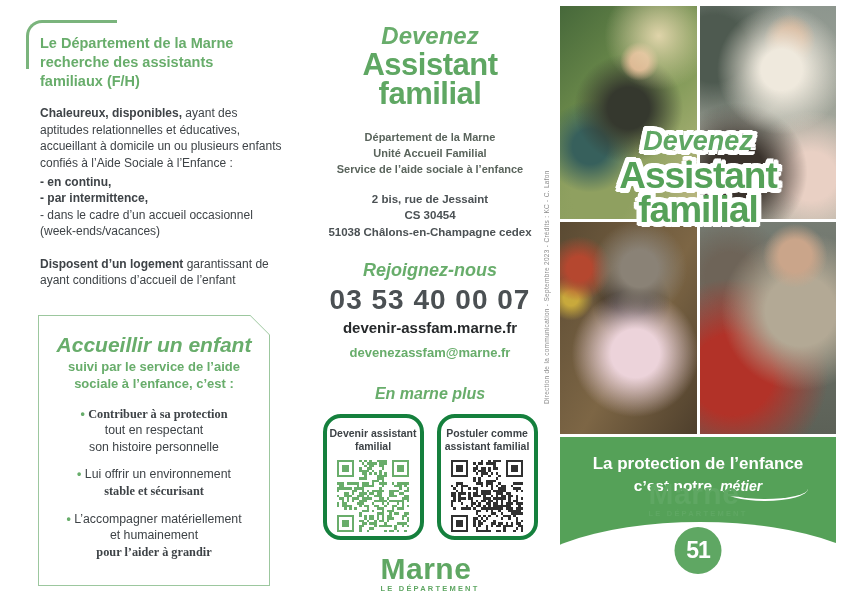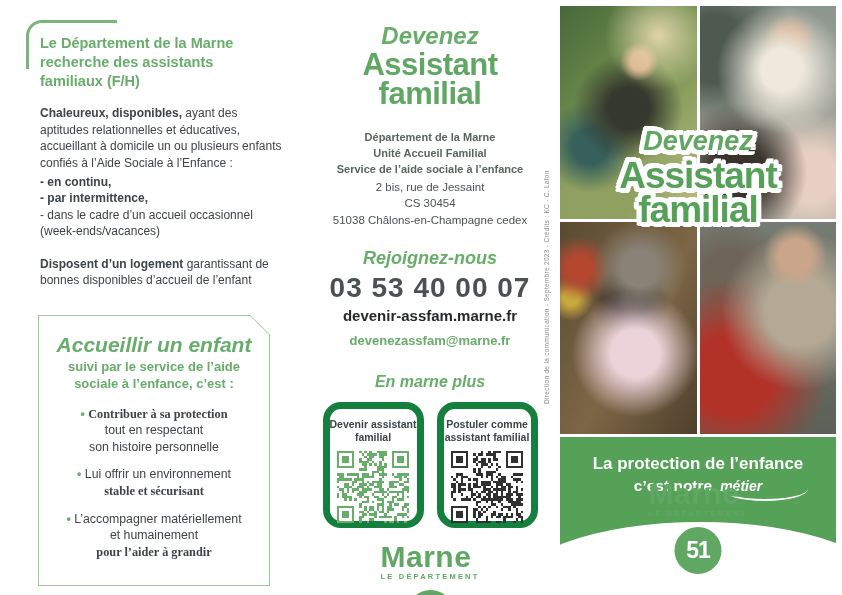--- a/index.html
+++ b/index.html
@@ -29,28 +29,28 @@
   .benefits{list-style:none;margin:13px 0 0 0;padding:0;font-size:12.3px;line-height:1.35;}
   .benefits li{margin-bottom:11px;}
   .dot{color:#68ad6b;font-weight:bold;}
   .bold{font-weight:bold;font-family:Liberation Serif, serif;}
 
   
   .center{position:absolute;left:308px;top:24px;width:244px;text-align:center;}
   .m-devenez{font-size:24px;color:#68ad6b;line-height:1;}
   .m-title{font-size:31px;font-weight:800;color:#5fa763;line-height:0.95;letter-spacing:-0.5px;margin-top:2px;}
   .m-org{margin-top:21px;font-size:11px;font-weight:bold;color:#5a645c;line-height:1.45;}
-  .m-addr{margin-top:1px;font-size:11.5px;font-weight:normal;color:#4b5154;line-height:1.45;}
+  .m-addr{margin-top:13px;font-size:11.5px;font-weight:bold;color:#4b5154;line-height:1.45;}
   .m-join{margin-top:19px;font-size:18px;color:#68ad6b;}
   .m-phone{margin-top:3px;font-size:28px;font-weight:800;color:#4b5053;letter-spacing:1px;}
   .m-site{margin-top:3px;font-size:15px;font-weight:800;color:#26292b;}
   .m-email{margin-top:9px;font-size:13px;font-weight:bold;color:#68ad6b;}
   .m-more{margin-top:25px;font-size:16px;color:#68ad6b;}
   .qr-row{display:flex;justify-content:center;gap:13px;margin-top:11px;}
-  .qr-card{width:101px;height:126px;border:7px solid #15803d;border-radius:18px;box-sizing:border-box;
+  .qr-card{width:101px;height:126px;border:4px solid #15803d;border-radius:18px;box-sizing:border-box;
            padding-top:9px;background:#fff;}
   .qr-label{font-size:10.5px;font-weight:bold;color:#3e4347;line-height:1.25;}
   .qr-svg{margin-top:7px;shape-rendering:crispEdges;}
   .qr-green path,.qr-green rect{fill:#69ad6b;}
   .qr-dark path,.qr-dark rect{fill:#303030;}
   .m-logo{margin-top:15px;display:flex;justify-content:center;}
 
   
   .logo{display:flex;align-items:center;gap:9px;flex-direction:column;}
   .logo-text{text-align:left;}
@@ -121,21 +121,21 @@
   <div class="left">
     <div class="bracket"></div>
     <h1>Le Département de la Marne recherche des assistants familiaux (F/H)</h1>
     <div class="ltext">
       <p class="para"><strong>Chaleureux, disponibles,</strong><span> ayant des aptitudes relationnelles et éducatives, accueillant à domicile un ou plusieurs enfants confiés à l’Aide Sociale à l’Enfance :</span></p>
       <div class="modes">
         <div class="mode b">- en continu,</div>
         <div class="mode b">- par intermittence,</div>
         <div class="mode">- dans le cadre d’un accueil occasionnel (week-ends/vacances)</div>
       </div>
-      <p class="para housing"><strong>Disposent d’un logement</strong><span> garantissant de bonnes disponibles d’accueil de l’enfant</span></p>
+      <p class="para housing"><strong>Disposent d’un logement</strong><span> garantissant de ayant conditions d’accueil de l’enfant</span></p>
     </div>
 
     <div class="gb-outer">
       <div class="gb-inner">
         <div class="box-script script">Accueillir un enfant</div>
         <div class="box-sub">suivi par le service de l’aide sociale à l’enfance, c’est :</div>
         <ul class="benefits">
           <li>
             <span class="dot">• </span><span class="bold">Contribuer à sa protection</span><br>
             <span>tout en respectant</span><br>

